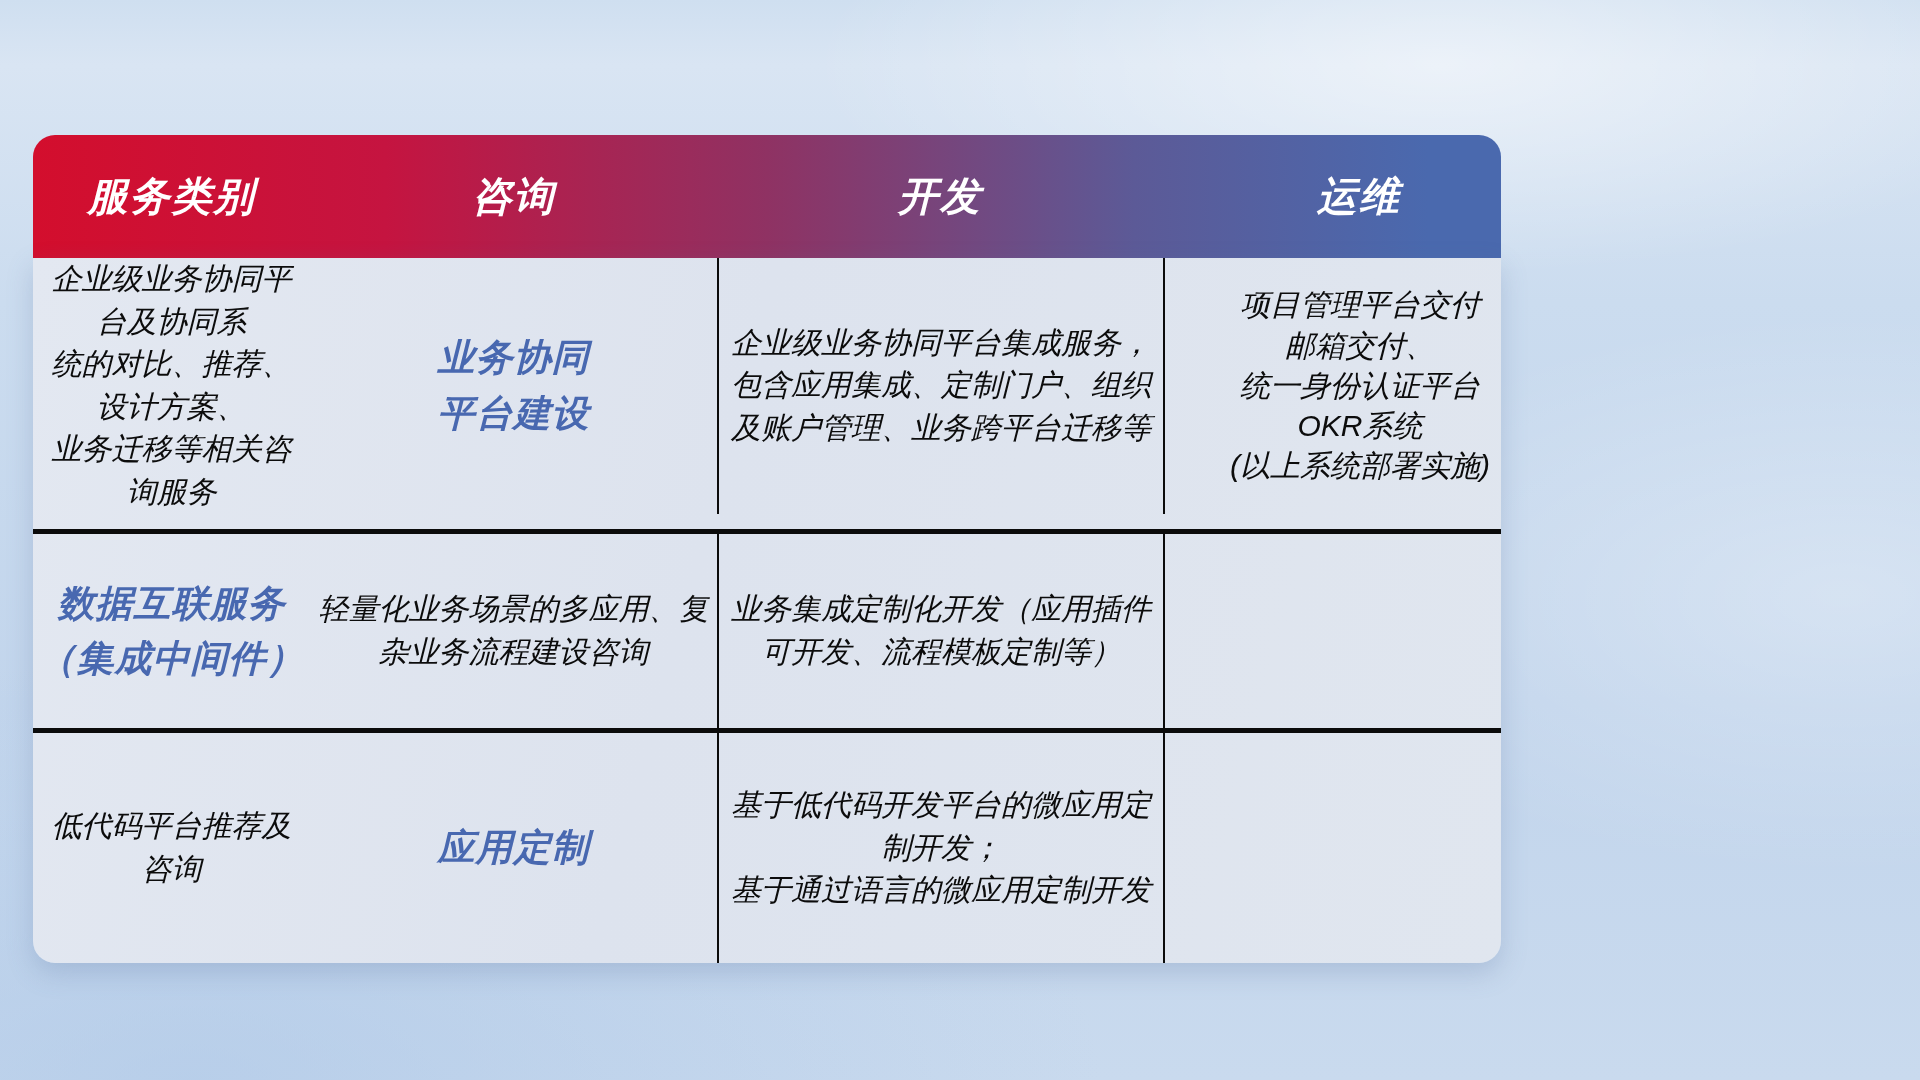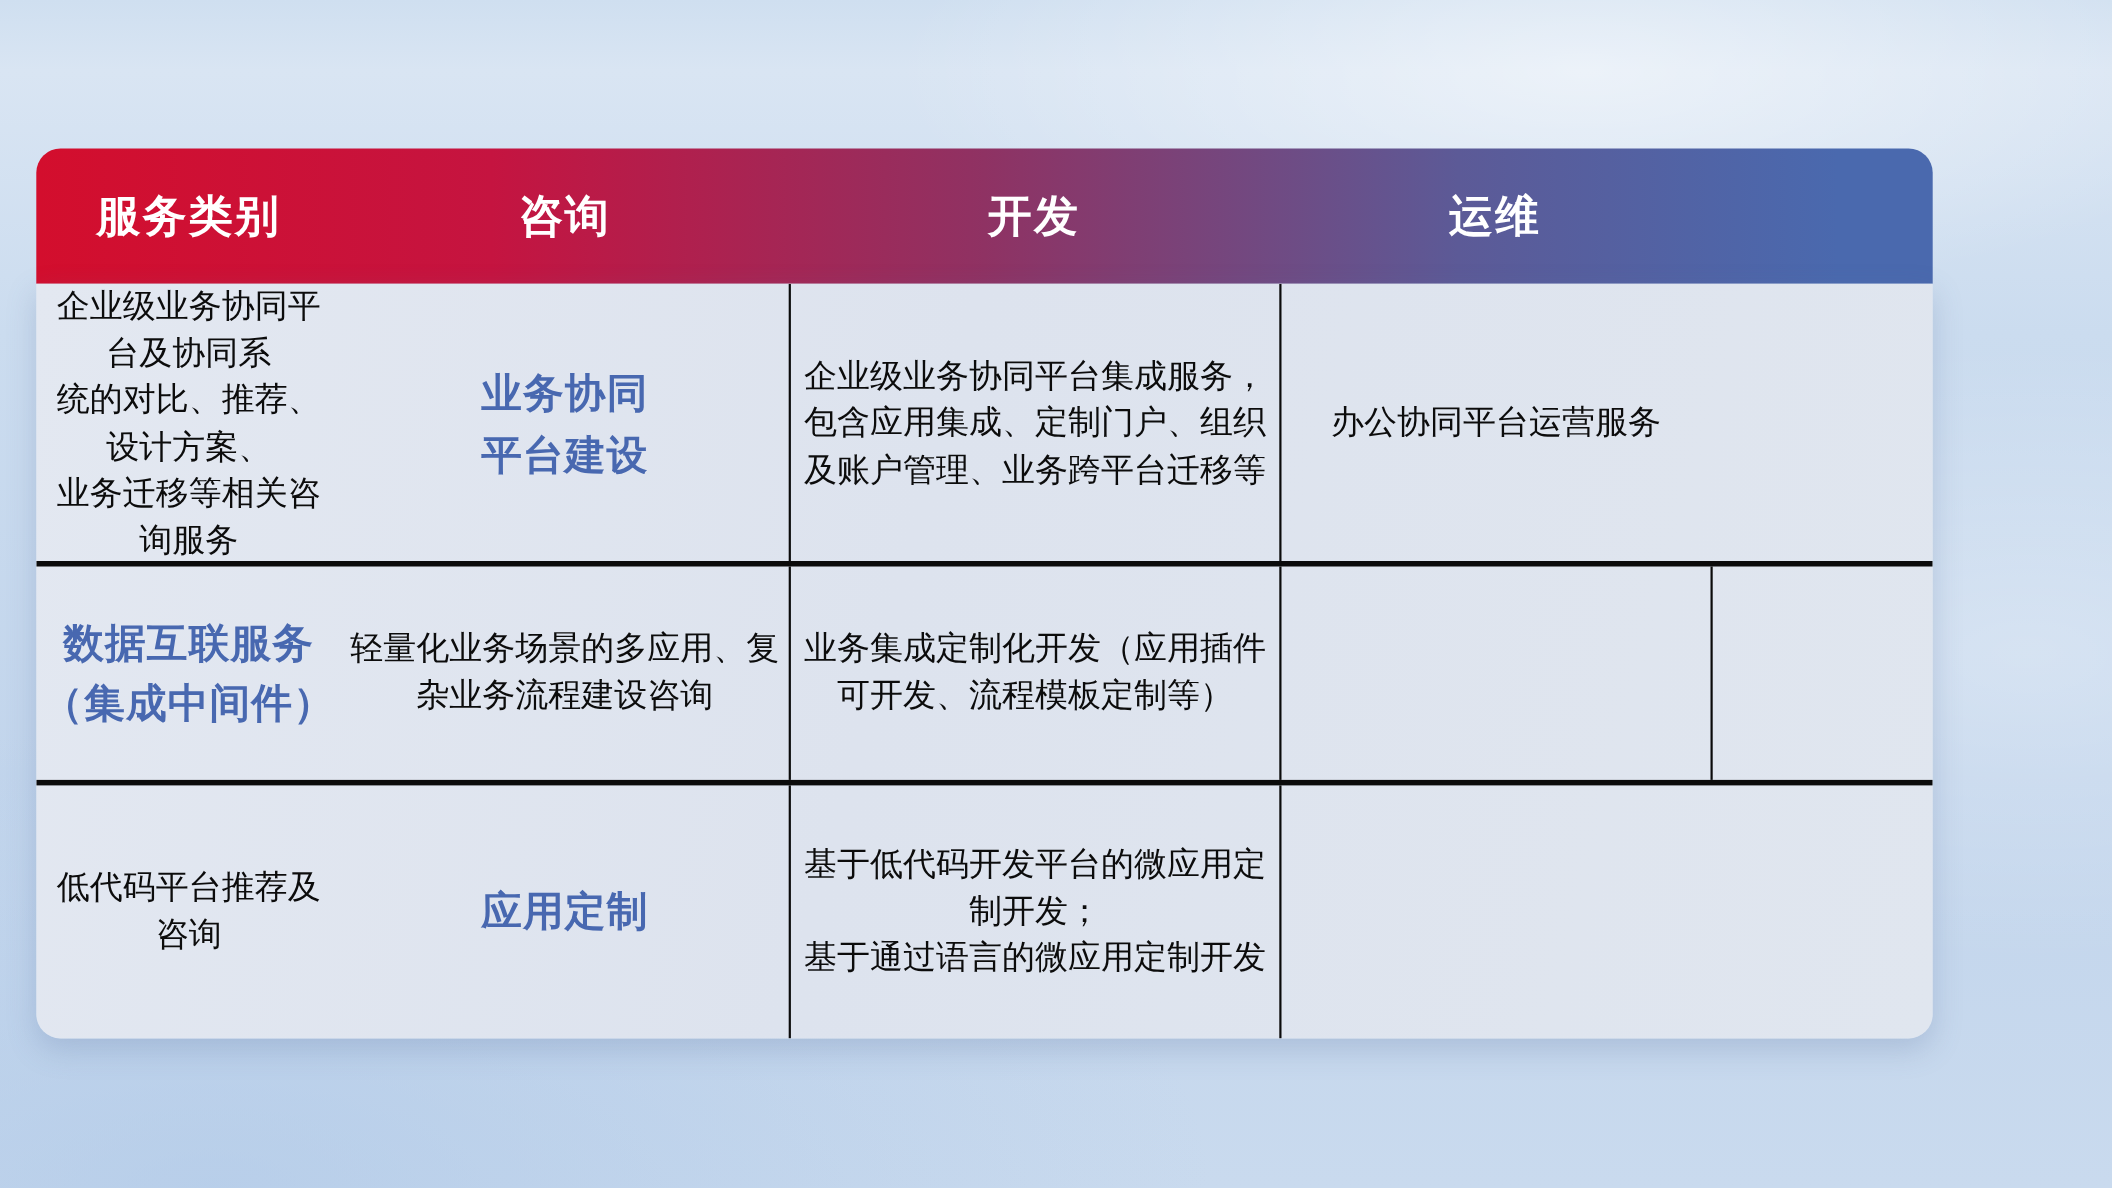--- a/index.html
+++ b/index.html
@@ -9,21 +9,21 @@
   }
   .page{
     position:relative;width:1920px;height:1080px;
     background:
       radial-gradient(900px 300px at 75% 6%, rgba(255,255,255,0.50), rgba(255,255,255,0) 70%),
       radial-gradient(1300px 600px at 10% 100%, rgba(170,197,230,0.55), rgba(170,197,230,0) 70%),
       radial-gradient(800px 400px at 96% 55%, rgba(255,255,255,0.30), rgba(255,255,255,0) 70%),
       linear-gradient(180deg,#cfdff0 0%,#d9e5f3 6%,#cbdcef 28%,#c2d5ec 65%,#c9daee 100%);
   }
   .tbl{
-    position:absolute;left:33px;top:135px;width:1724px;
+    position:absolute;left:33px;top:135px;width:1468px;font-style:italic;
   }
   .grid-row{
     display:grid;
     grid-template-columns:277px 407px 446px 392px 332px;
   }
   .thead{
     height:123px;
     border-radius:22px 22px 0 0;
     background:linear-gradient(90deg,#d30e2d 0%,#c51440 24%,#8f3263 50%,#5c5a97 75%,#4a69ae 95%,#4a69ae 100%);
     align-items:center;
@@ -32,21 +32,21 @@
     text-align:center;color:#ffffff;font-size:40px;font-weight:bold;
     letter-spacing:2px;
   }
   .tbody{
     background:linear-gradient(105deg,#e3e8f1 0%,#dde3ee 45%,#e0e6ef 100%);
     border-radius:0 0 22px 22px;
     overflow:hidden;
     box-shadow:0 10px 26px rgba(90,115,160,0.25);
   }
   .row-0{height:252px;}
-  .row-1{height:194px;}
+  .row-1{height:194px;margin-top:19px;}
   .row-2{height:230px;}
   .tr + .tr{border-top:5px solid #0b0b0b;}
   .td{
     display:flex;align-items:center;justify-content:center;
     text-align:center;
     font-size:30px;line-height:1.42;color:#0c0c0c;
     white-space:pre-line;
     padding:0 4px;
     box-sizing:border-box;
   }
@@ -74,20 +74,25 @@
 
       <div class="grid-row tr row-0">
         <div class="td">企业级业务协同平台及协同系
 统的对比、推荐、设计方案、
 业务迁移等相关咨询服务</div>
         <div class="td cat">业务协同
 平台建设</div>
         <div class="td vline">企业级业务协同平台集成服务，
 包含应用集成、定制门户、组织
 及账户管理、业务跨平台迁移等</div>
+        <div class="td vline delivery-tall">项目管理平台交付
+邮箱交付、
+统一身份认证平台
+OKR系统
+(以上系统部署实施)</div>
         <div class="td vline">办公协同平台运营服务</div>
       </div>
 
       <div class="grid-row tr row-1">
         <div class="td cat">数据互联服务
 （集成中间件）</div>
         <div class="td">轻量化业务场景的多应用、复
 杂业务流程建设咨询</div>
         <div class="td vline">业务集成定制化开发（应用插件
 可开发、流程模板定制等）</div>

